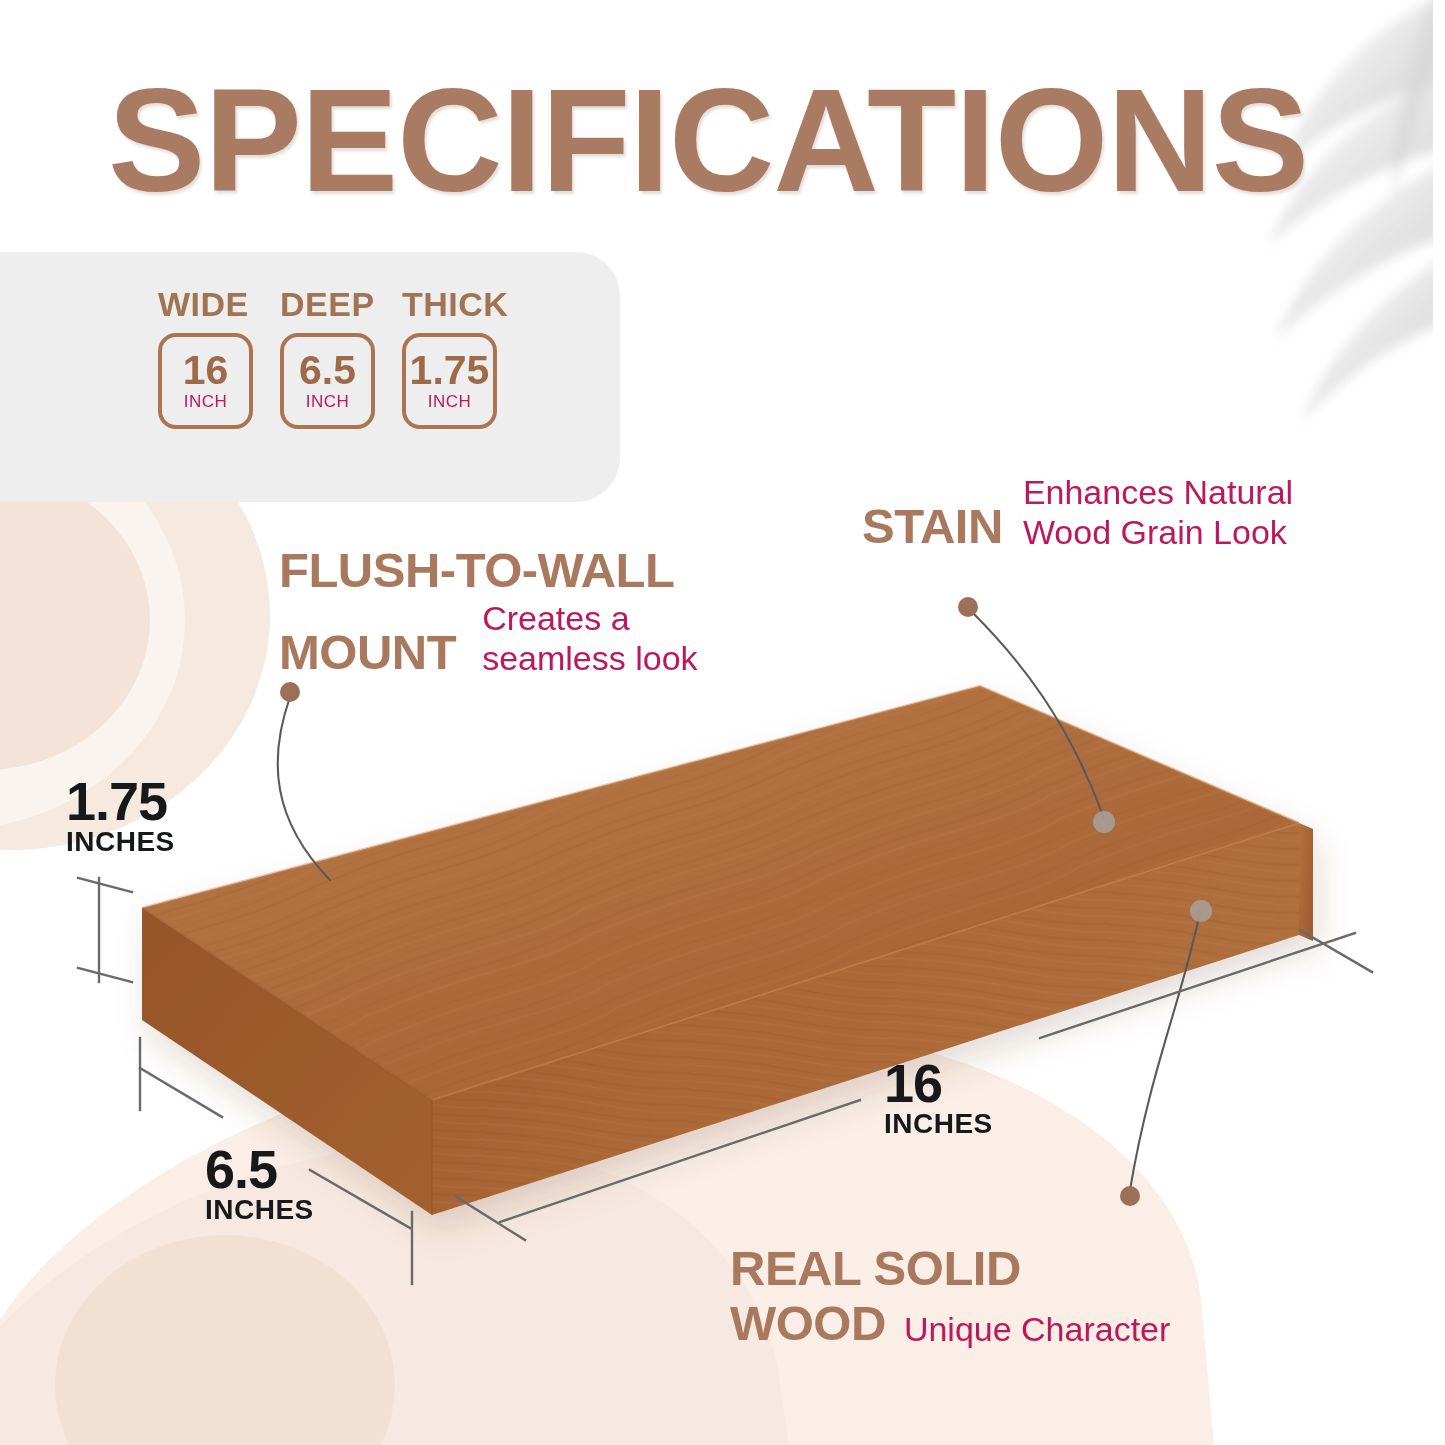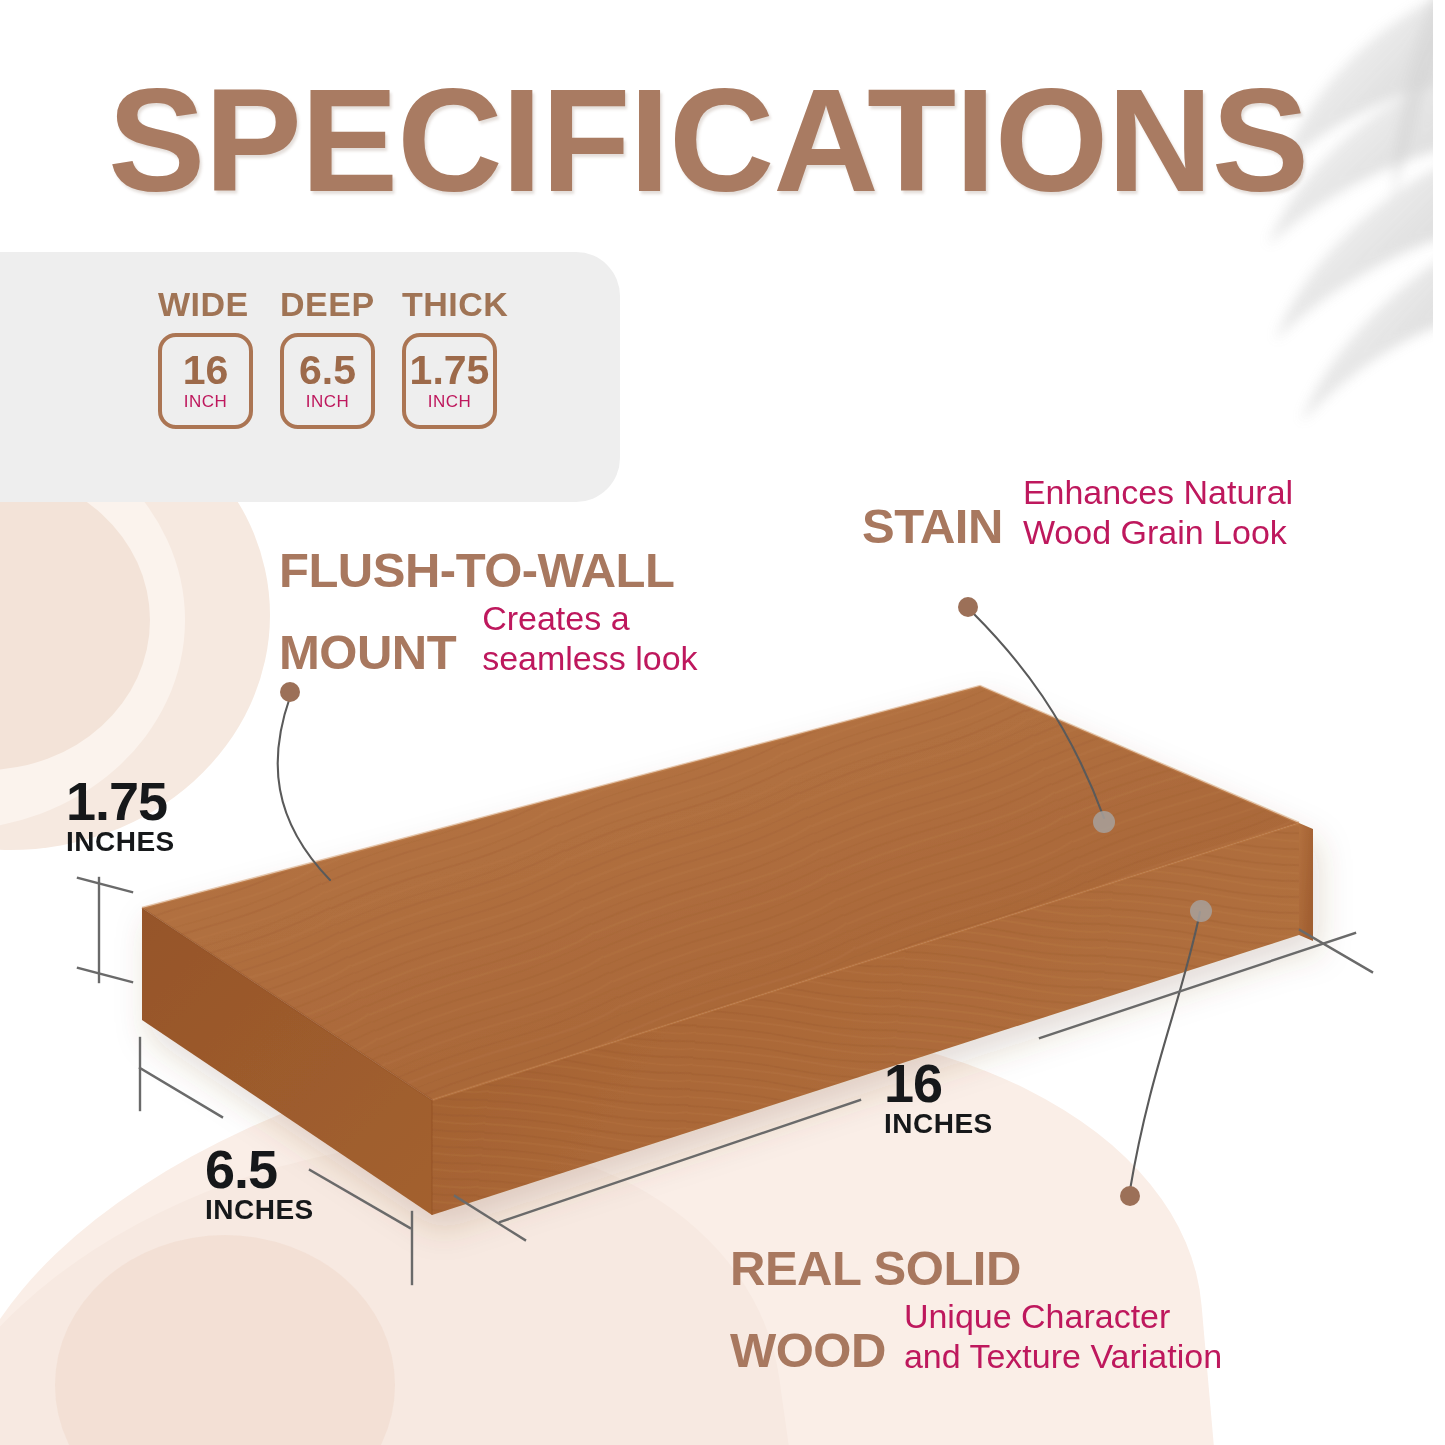--- a/index.html
+++ b/index.html
@@ -317,18 +317,17 @@
       </div>
     </div>
   </div>
 
   <div class="callout co-real">
     <div class="head">REAL SOLID</div>
     <div class="grid">
       <div class="head">WOOD</div>
       <div class="sub">
         <div>Unique Character</div>
-        <div>and Texture Variation</div>
       </div>
     </div>
   </div>
 
 </div>
 
 </body></html>

